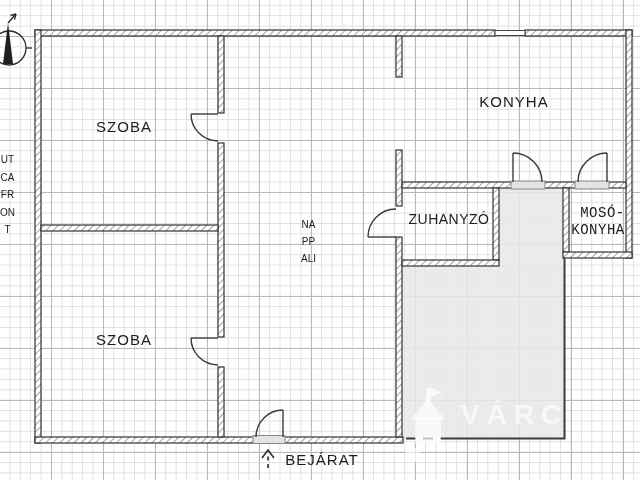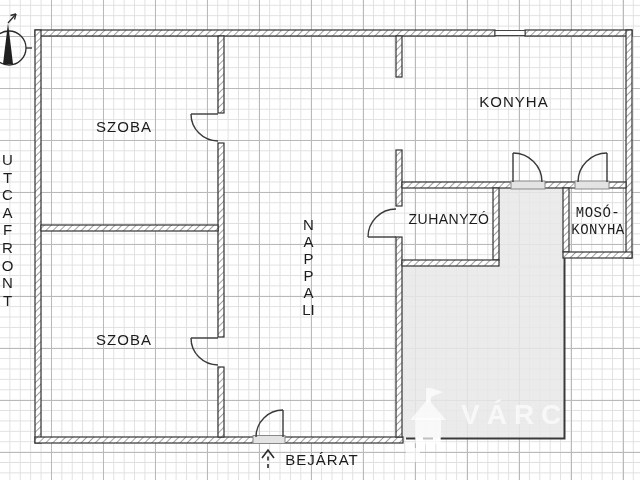--- a/index.html
+++ b/index.html
@@ -21,28 +21,28 @@
   #plan svg{position:absolute;left:0;top:0;}
   .wall{fill:url(#hatch);stroke:#333;stroke-width:1.2;}
   .door{stroke:#3a3a3a;stroke-width:1.4;fill:none;}
   .threshold{fill:#e3e3e3;stroke:#888;stroke-width:1;}
   .label{
     position:absolute;
     transform:translate(-50%,-50%);
     font-size:15px;
     letter-spacing:1px;
     white-space:nowrap;
-    text-align:center;
+    text-align:right;
   }
   .label.small{font-size:14px;letter-spacing:0.5px;}
   .label.two-line{white-space:normal;line-height:17px;}
   .vertical-label{
     position:absolute;
     width:15px;
-    font-size:15px;
+    font-size:10px;
     line-height:17px;
     text-align:center;
     word-break:break-all;
     transform:none;
   }
   #lbl-nappali{left:301px;top:180px;margin-top:36px;}
   #lbl-utcafront{left:0px;top:151px;line-height:17.6px;}
   #lbl-szoba-top{left:124px;top:126px;}
   #lbl-szoba-bottom{left:124px;top:339px;}
   #lbl-konyha{left:514px;top:101px;}

